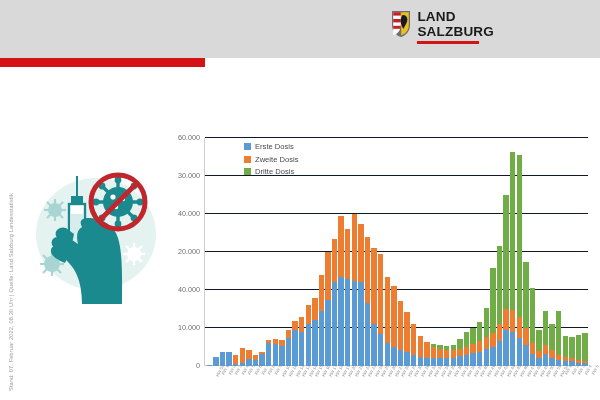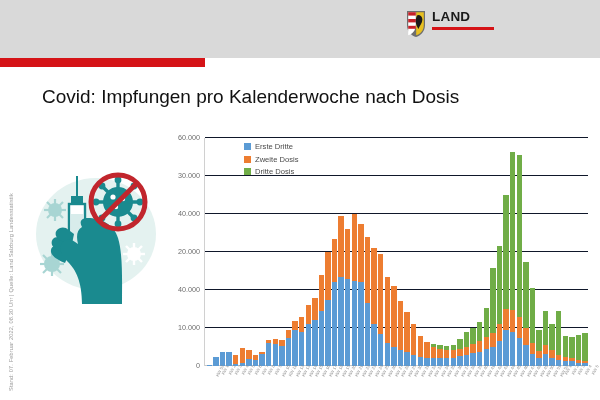--- a/index.html
+++ b/index.html
@@ -115,25 +115,25 @@
       <path d="M1 1 h18 v14 c0 7 -5 11 -9 12 c-4 -1 -9 -5 -9 -12 z" fill="#6e6e6e"></path>
       <path d="M2.2 2.2 h7.6 v12.6 c0 6 -3.6 9.4 -7.6 10.4 z" fill="#ffffff"></path>
       <path d="M10.2 2.2 h7.6 v12.6 c0 6 -3.6 9.4 -7.6 10.4 z" fill="#e8c020"></path>
       <path d="M2.2 2.2 h7.6 v3.4 h-7.6 z" fill="#c62027"></path>
       <path d="M2.2 9.0 h7.6 v3.4 h-7.6 z" fill="#c62027"></path>
       <path d="M2.2 15.8 h7.6 v3.0 h-7.6 z" fill="#c62027"></path>
       <path d="M12.0 5.0 c2.6 0 4.4 2 4.4 4.6 c0 3.4 -2.6 6 -4.0 9.4 c-1.6 -3 -2.6 -5 -2.6 -7.6 c0 -3.4 1.0 -6.4 2.2 -6.4 z" fill="#1a1a1a"></path>
     </svg>
     <div class="logo-text">
       <span class="logo-line1">LAND</span>
+      <span class="logo-line2">SALZBURG</span>
       <span class="logo-underline"></span>
     </div>
   </div>
 
-  <h1 class="page-title">Covid: Impfungen pro Kalenderwoche nach Dosis</h1>
 
   <div class="source-note">Stand: 07. Februar 2022, 08.30 Uhr | Quelle: Land Salzburg Landesstatistik</div>
 
   <svg class="illustration" viewBox="0 0 135 175">
     <ellipse cx="66" cy="82" rx="60" ry="56" fill="#e4f2f0"></ellipse>
     <g fill="#a8d5d3">
       <circle cx="25" cy="58" r="7"></circle>
       <g stroke="#a8d5d3" stroke-width="2.2">
         <line x1="25" y1="47" x2="25" y2="69"></line>
           <line x1="14" y1="58" x2="36" y2="58"></line>
@@ -536,21 +536,21 @@
           <span class="xtick" style="left: 92.2414%;">KW 1</span>
           <span class="xtick" style="left: 93.9655%;">KW 2</span>
           <span class="xtick" style="left: 95.6897%;">KW 3</span>
           <span class="xtick" style="left: 97.4138%;">KW 4</span>
           <span class="xtick" style="left: 99.1379%;">KW 5</span>
         </div>
     </div>
     <div class="legend" id="legend">
         <div class="legend-item">
           <span class="legend-swatch" style="background: rgb(91, 155, 213);"></span>
-          <span class="legend-label">Erste Dritte</span>
+          <span class="legend-label">Erste Dosis</span>
         </div>
         <div class="legend-item">
           <span class="legend-swatch" style="background: rgb(237, 125, 49);"></span>
           <span class="legend-label">Zweite Dosis</span>
         </div>
         <div class="legend-item">
           <span class="legend-swatch" style="background: rgb(112, 173, 71);"></span>
           <span class="legend-label">Dritte Dosis</span>
         </div>
       </div>

